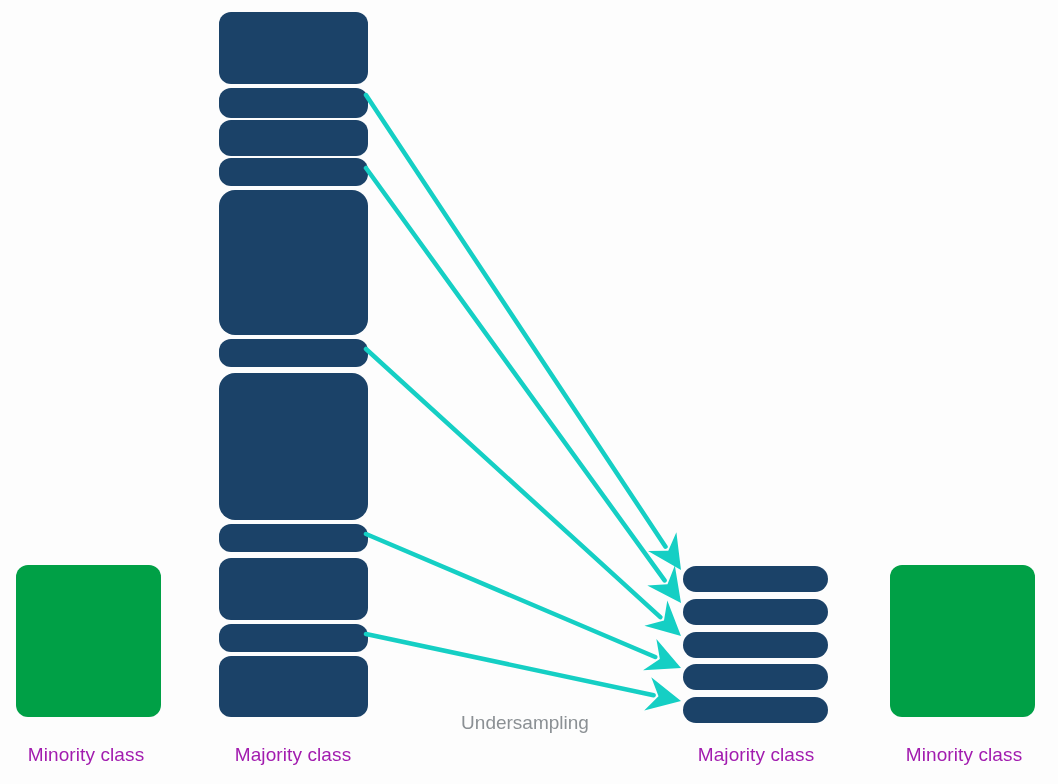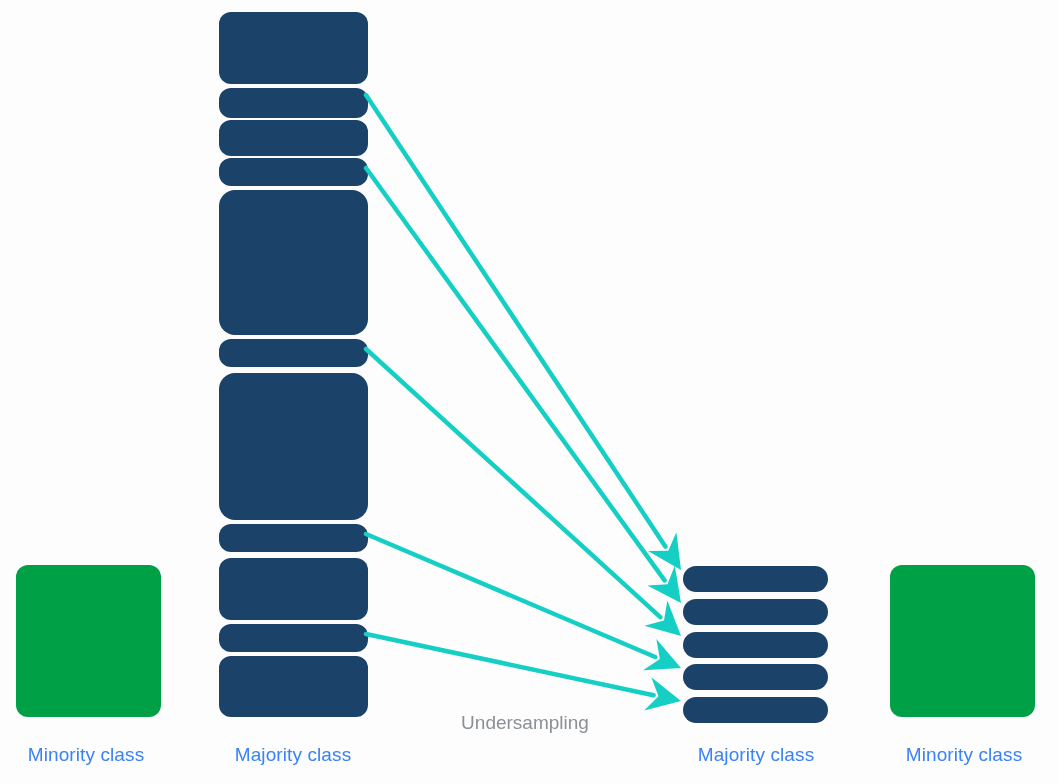--- a/index.html
+++ b/index.html
@@ -27,21 +27,21 @@
     position: absolute;
     left: 0;
     top: 0;
     width: 1058px;
     height: 784px;
     pointer-events: none;
   }
   .caption {
     position: absolute;
     font-size: 19px;
-    color: #3b82f6;
+    color: #a21caf;
     white-space: nowrap;
     letter-spacing: 0.1px;
   }
   .caption-center {
     transform: translateX(-50%);
   }
   .process-label {
     position: absolute;
     font-size: 19px;
     color: #8b9094;

